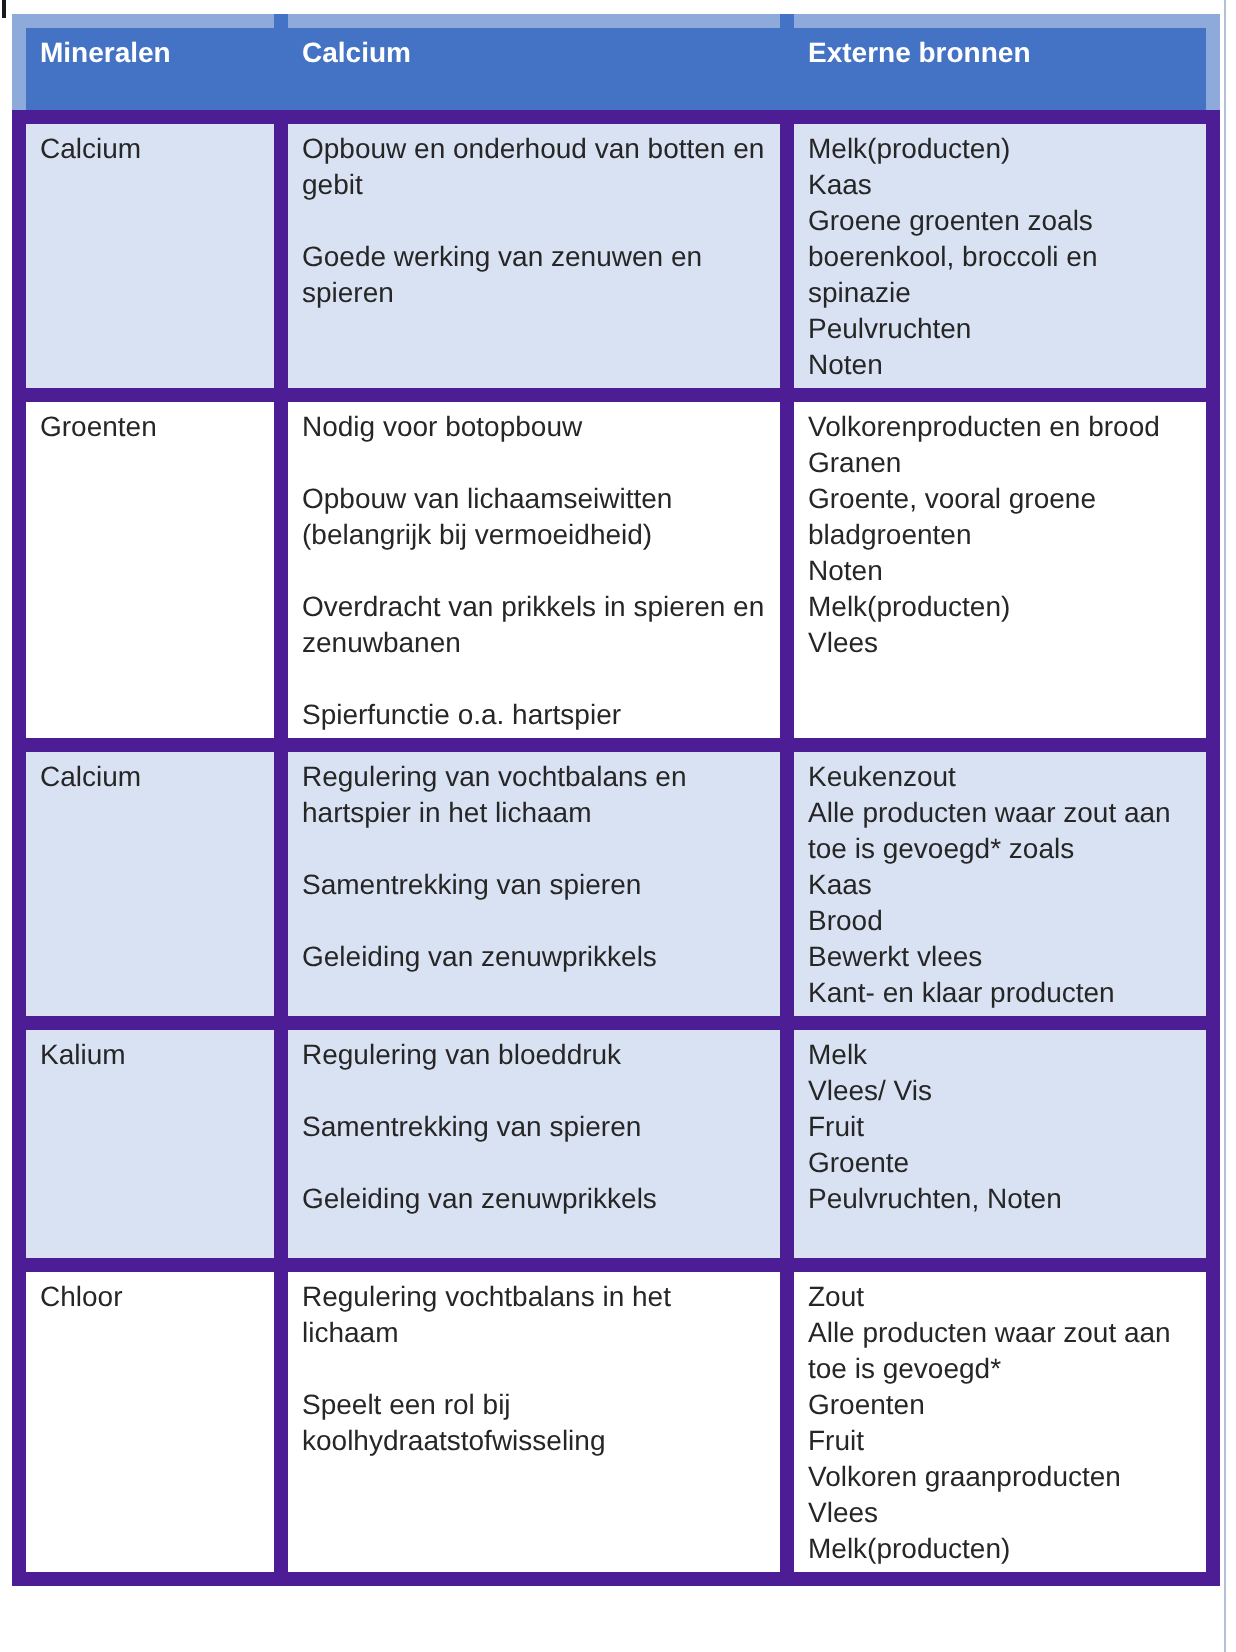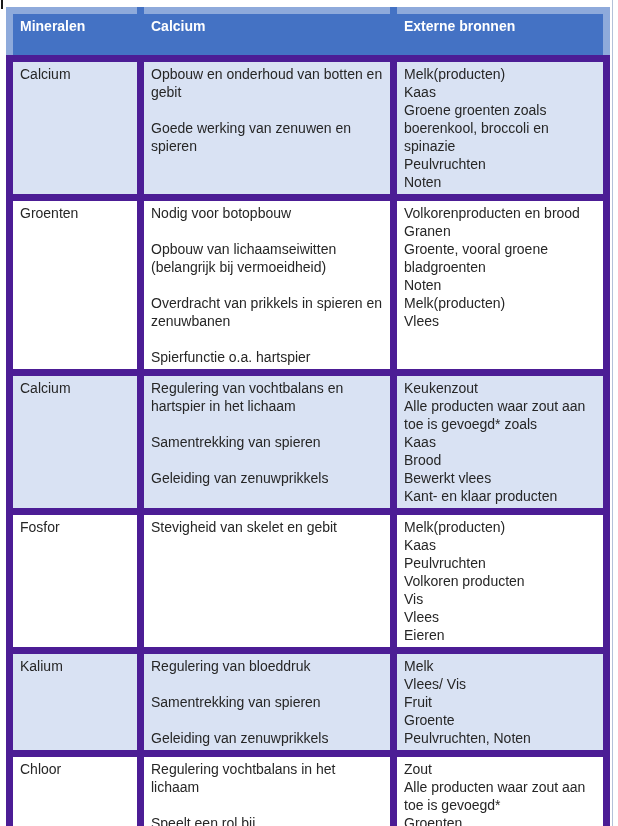--- a/index.html
+++ b/index.html
@@ -126,31 +126,20 @@
 Samentrekking van spieren
 
 Geleiding van zenuwprikkels</td>
           <td class="sources-cell">Keukenzout
 Alle producten waar zout aan toe is gevoegd* zoals
 Kaas
 Brood
 Bewerkt vlees
 Kant- en klaar producten</td>
         </tr>
-        <tr>
-          <td class="mineral-cell">Fosfor</td>
-          <td class="function-cell">Stevigheid van skelet en gebit</td>
-          <td class="sources-cell">Melk(producten)
-Kaas
-Peulvruchten
-Volkoren producten
-Vis
-Vlees
-Eieren</td>
-        </tr>
         <tr class="banded">
           <td class="mineral-cell">Kalium</td>
           <td class="function-cell">Regulering van bloeddruk
 
 Samentrekking van spieren
 
 Geleiding van zenuwprikkels</td>
           <td class="sources-cell">Melk
 Vlees/ Vis
 Fruit

